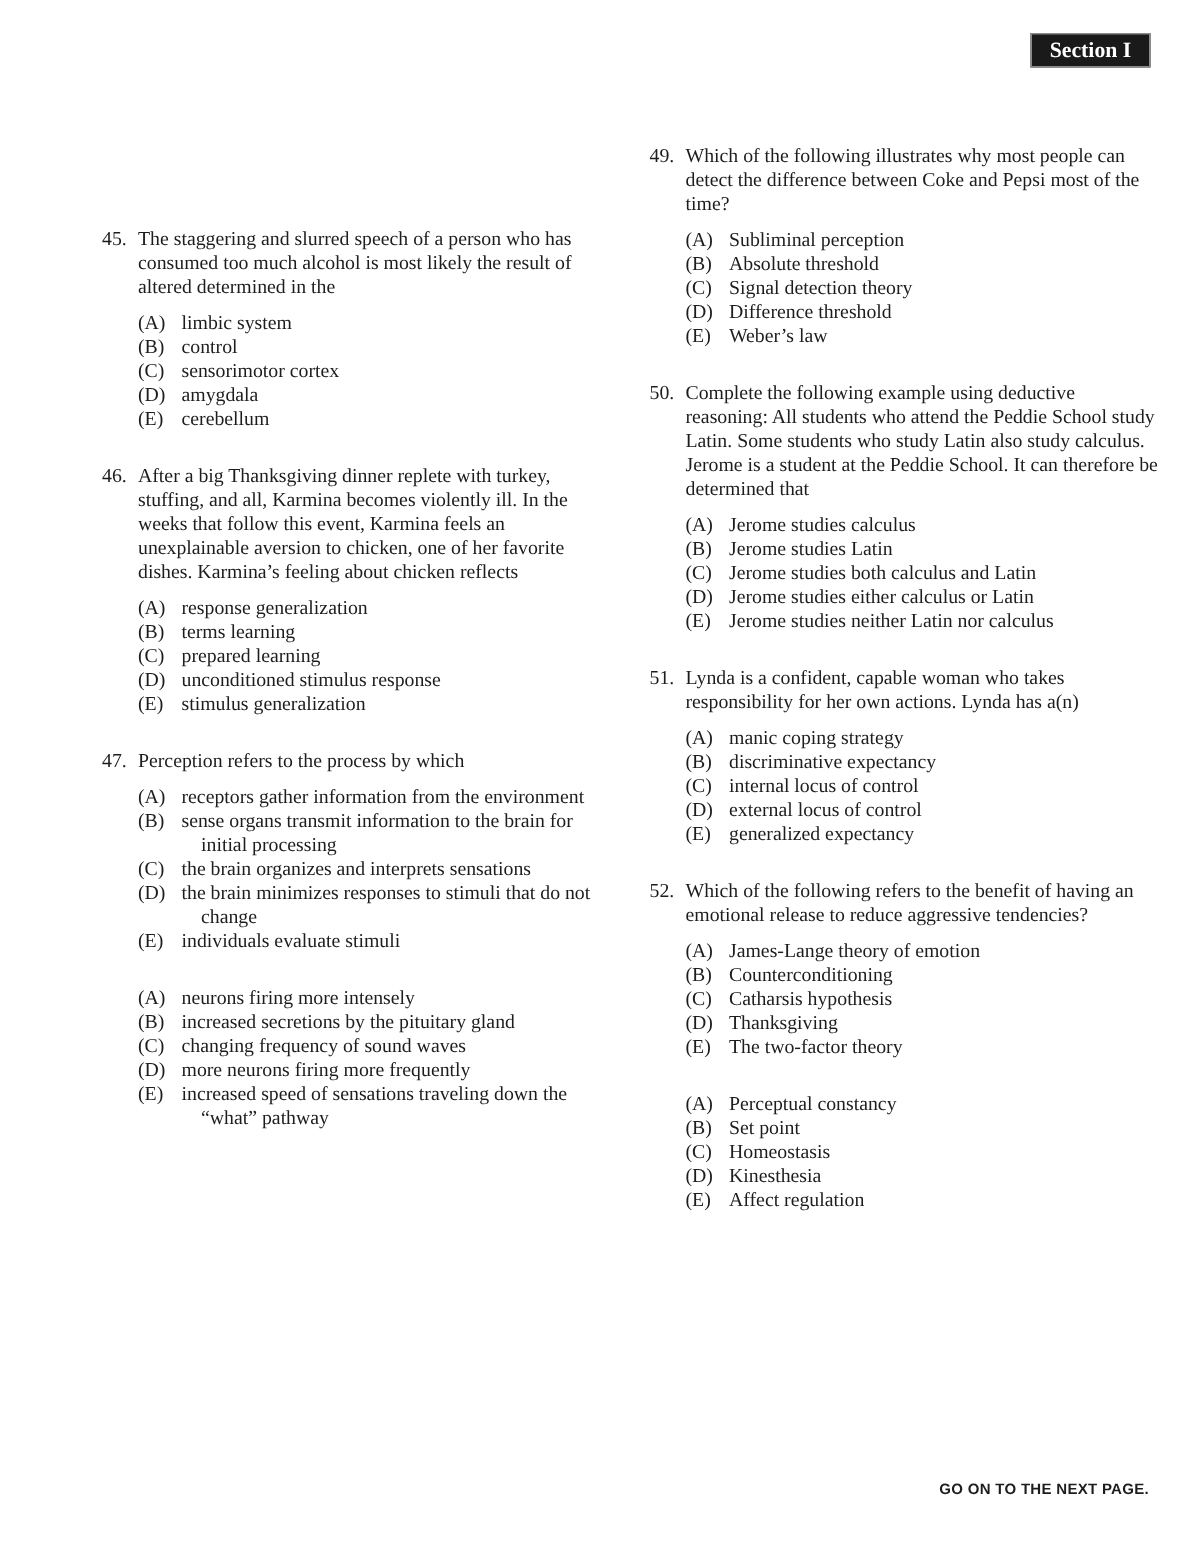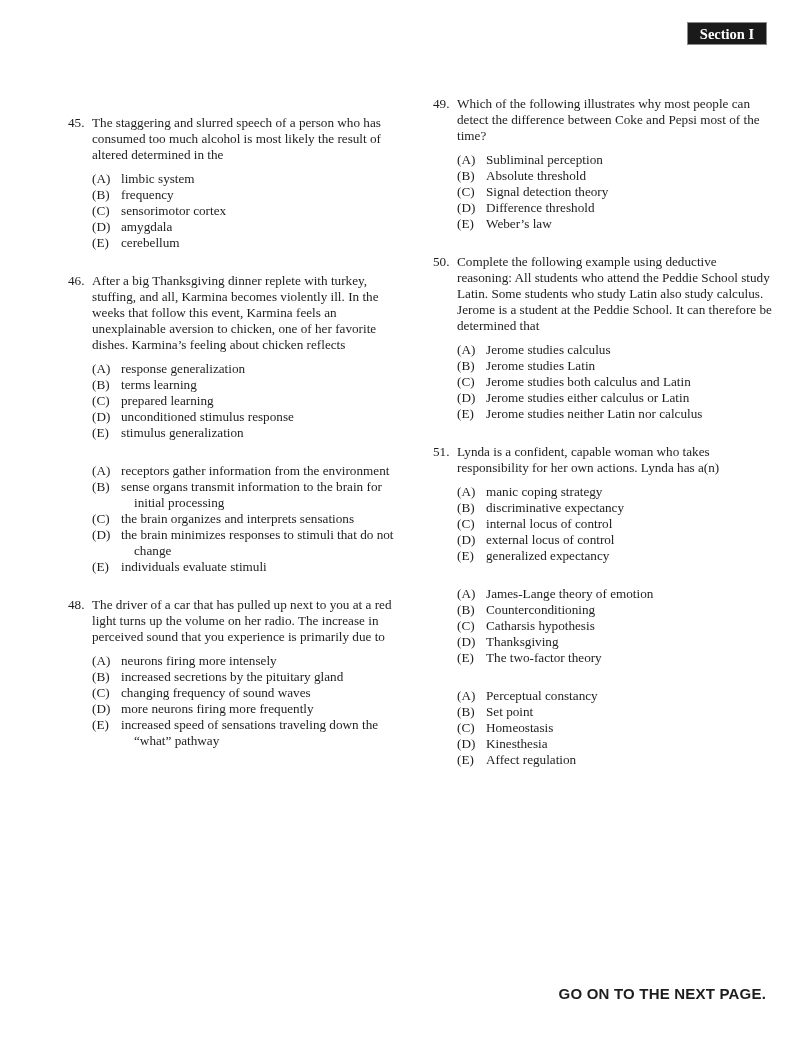--- a/index.html
+++ b/index.html
@@ -41,21 +41,21 @@
   .qstem { flex: 1; }
   .choices { margin: 8px 0 0 24px; }
   .choice { display: flex; }
   .cletter { flex: none; width: 29px; }
   .ctext { flex: 1; padding-left: 13px; text-indent: -13px; }
   .footer {
     position: absolute;
     top: 986px; right: 22px;
     font-family: "Liberation Sans", "DejaVu Sans", sans-serif;
     font-weight: 700;
-    font-size: 15px;
+    font-size: 10px;
     letter-spacing: 0.2px;
     text-align: right;
   }
 </style>
 </head>
 <body>
 
 <div class="page" style="color: rgb(29, 29, 29);">
 
   <div class="badge" style="background: rgb(26, 26, 26); color: rgb(255, 255, 255);">
@@ -69,21 +69,21 @@
             <span class="qnum">45.</span>
             <div class="qstem">The staggering and slurred speech of a person who has consumed too much alcohol is most likely the result of altered determined in the</div>
           </div>
           <div class="choices">
             <div class="choice">
               <span class="cletter">(A)</span>
               <div class="ctext">limbic system</div>
             </div>
             <div class="choice">
               <span class="cletter">(B)</span>
-              <div class="ctext">frequency</div>
+              <div class="ctext">control</div>
             </div>
             <div class="choice">
               <span class="cletter">(C)</span>
               <div class="ctext">sensorimotor cortex</div>
             </div>
             <div class="choice">
               <span class="cletter">(D)</span>
               <div class="ctext">amygdala</div>
             </div>
             <div class="choice">
@@ -114,20 +114,24 @@
               <span class="cletter">(D)</span>
               <div class="ctext">unconditioned stimulus response</div>
             </div>
             <div class="choice">
               <span class="cletter">(E)</span>
               <div class="ctext">stimulus generalization</div>
             </div>
           </div>
         </div>
         <div class="question">
+          <div class="qhead">
+            <span class="qnum">47.</span>
+            <div class="qstem">Perception refers to the process by which</div>
+          </div>
           <div class="choices">
             <div class="choice">
               <span class="cletter">(A)</span>
               <div class="ctext">receptors gather information from the environment</div>
             </div>
             <div class="choice">
               <span class="cletter">(B)</span>
               <div class="ctext">sense organs transmit information to the brain for initial processing</div>
             </div>
             <div class="choice">
@@ -138,24 +142,20 @@
               <span class="cletter">(D)</span>
               <div class="ctext">the brain minimizes responses to stimuli that do not change</div>
             </div>
             <div class="choice">
               <span class="cletter">(E)</span>
               <div class="ctext">individuals evaluate stimuli</div>
             </div>
           </div>
         </div>
         <div class="question">
-          <div class="qhead">
-            <span class="qnum">48.</span>
-            <div class="qstem">The driver of a car that has pulled up next to you at a red light turns up the volume on her radio. The increase in perceived sound that you experience is primarily due to</div>
-          </div>
           <div class="choices">
             <div class="choice">
               <span class="cletter">(A)</span>
               <div class="ctext">neurons firing more intensely</div>
             </div>
             <div class="choice">
               <span class="cletter">(B)</span>
               <div class="ctext">increased secretions by the pituitary gland</div>
             </div>
             <div class="choice">
@@ -252,20 +252,24 @@
               <span class="cletter">(D)</span>
               <div class="ctext">external locus of control</div>
             </div>
             <div class="choice">
               <span class="cletter">(E)</span>
               <div class="ctext">generalized expectancy</div>
             </div>
           </div>
         </div>
         <div class="question">
+          <div class="qhead">
+            <span class="qnum">52.</span>
+            <div class="qstem">Which of the following refers to the benefit of having an emotional release to reduce aggressive tendencies?</div>
+          </div>
           <div class="choices">
             <div class="choice">
               <span class="cletter">(A)</span>
               <div class="ctext">James-Lange theory of emotion</div>
             </div>
             <div class="choice">
               <span class="cletter">(B)</span>
               <div class="ctext">Counterconditioning</div>
             </div>
             <div class="choice">

